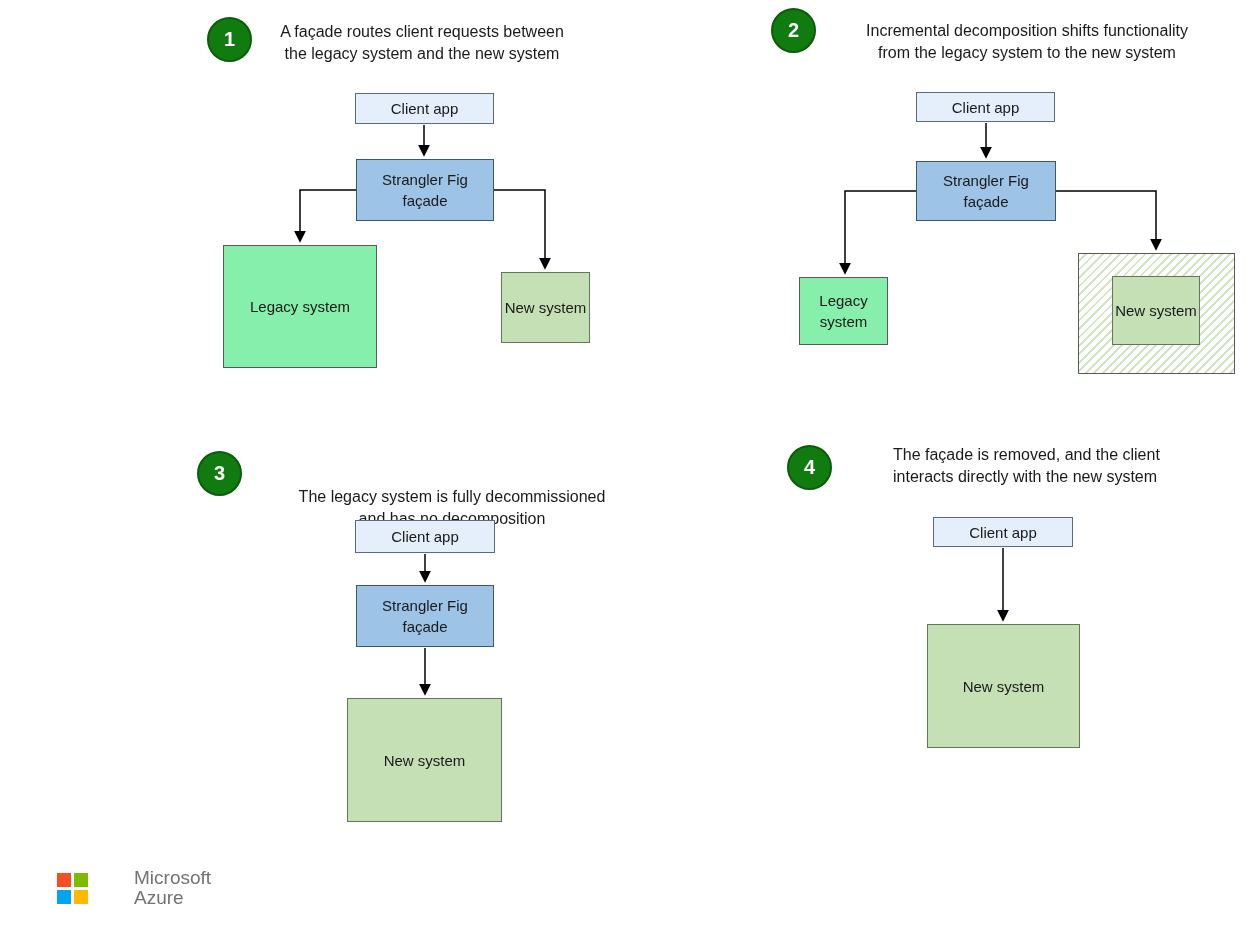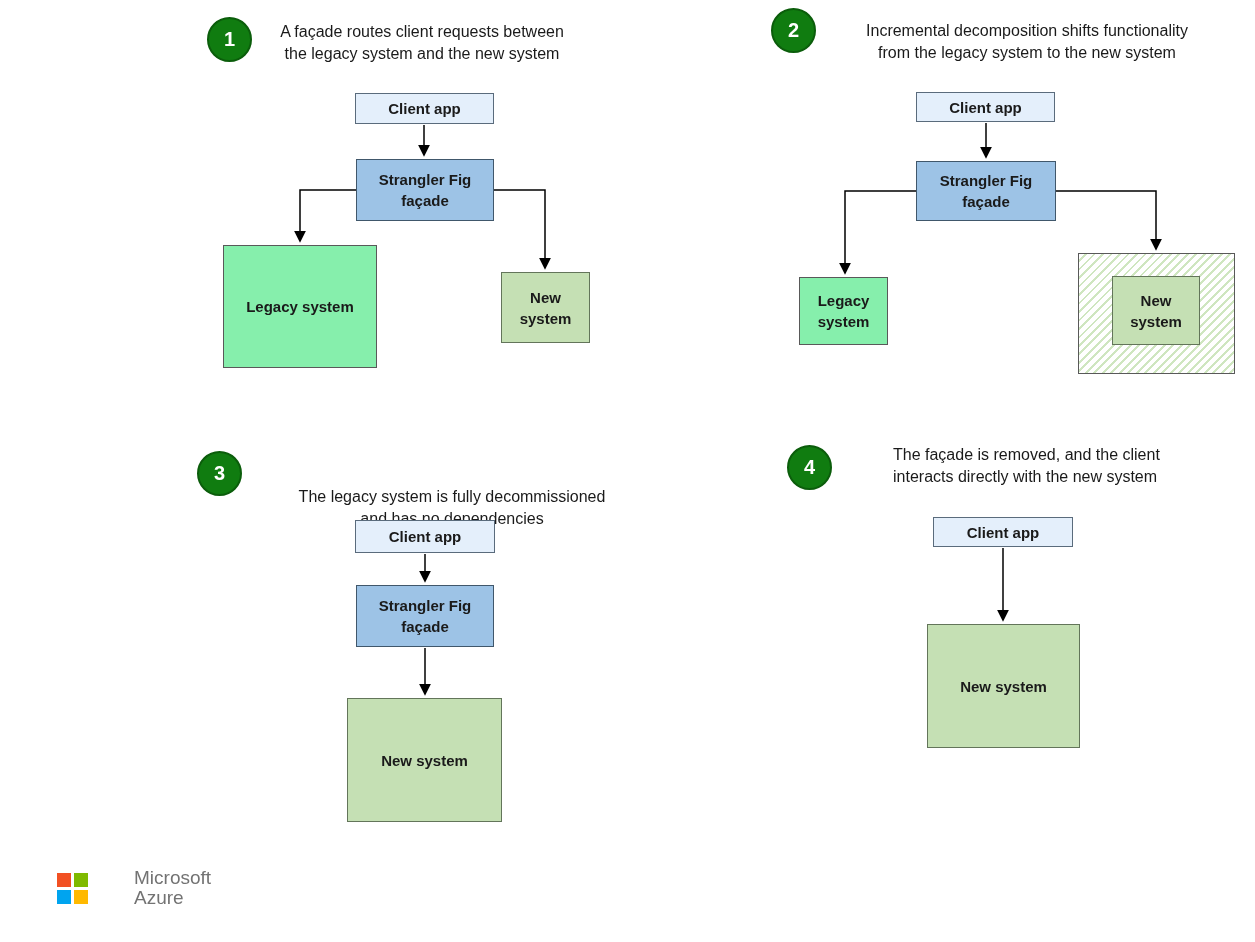--- a/index.html
+++ b/index.html
@@ -44,21 +44,20 @@
   .box {
     position: absolute;
     display: flex;
     align-items: center;
     justify-content: center;
     text-align: center;
     font-size: 15px;
     line-height: 21px;
     color: #1a1a1a;
     padding: 2px;
-    font-weight: bold;
   }
   .box-clientapp {
     background: #e4effb;
     border: 1.5px solid #5a6b7c;
   }
   .box-facade {
     background: #9dc3e6;
     border: 1.5px solid #40576b;
     text-align: center;
   }
@@ -138,21 +137,21 @@
 
   <div class="box box-clientapp" style="left:916px; top:92px;  width:139px; height:30px;">Client app</div>
   <div class="box box-facade" style="left:916px; top:161px; width:140px; height:60px;">Strangler Fig façade</div>
   <div class="box box-legacy" style="left:799px; top:277px; width:89px;  height:68px;">Legacy system</div>
   <div class="box box-hatch" style="left:1078px; top:253px; width:157px; height:121px;"></div>
   <div class="box box-new" style="left:1112px; top:276px; width:88px; height:69px;">New system</div>
 
   <div class="badge" style="left:197px; top:451px;">3</div>
   <div class="caption" style="left:272px; top:452px; width:360px;margin-top:34px;">
     <div>The legacy system is fully decommissioned</div>
-    <div>and has no dependencies</div>
+    <div>and has no decomposition</div>
   </div>
 
   <div class="box box-clientapp" style="left:355px; top:520px; width:140px; height:33px;">Client app</div>
   <div class="box box-facade" style="left:356px; top:585px; width:138px; height:62px;">Strangler Fig façade</div>
   <div class="box box-new" style="left:347px; top:698px; width:155px; height:124px;">New system</div>
 
   <div class="badge" style="left:787px; top:445px;">4</div>
   <div class="caption left" style="left:853px; top:444px; width:330px;margin-left:40px;">
     <div>The façade is removed, and the client</div>
     <div>interacts directly with the new system</div>

